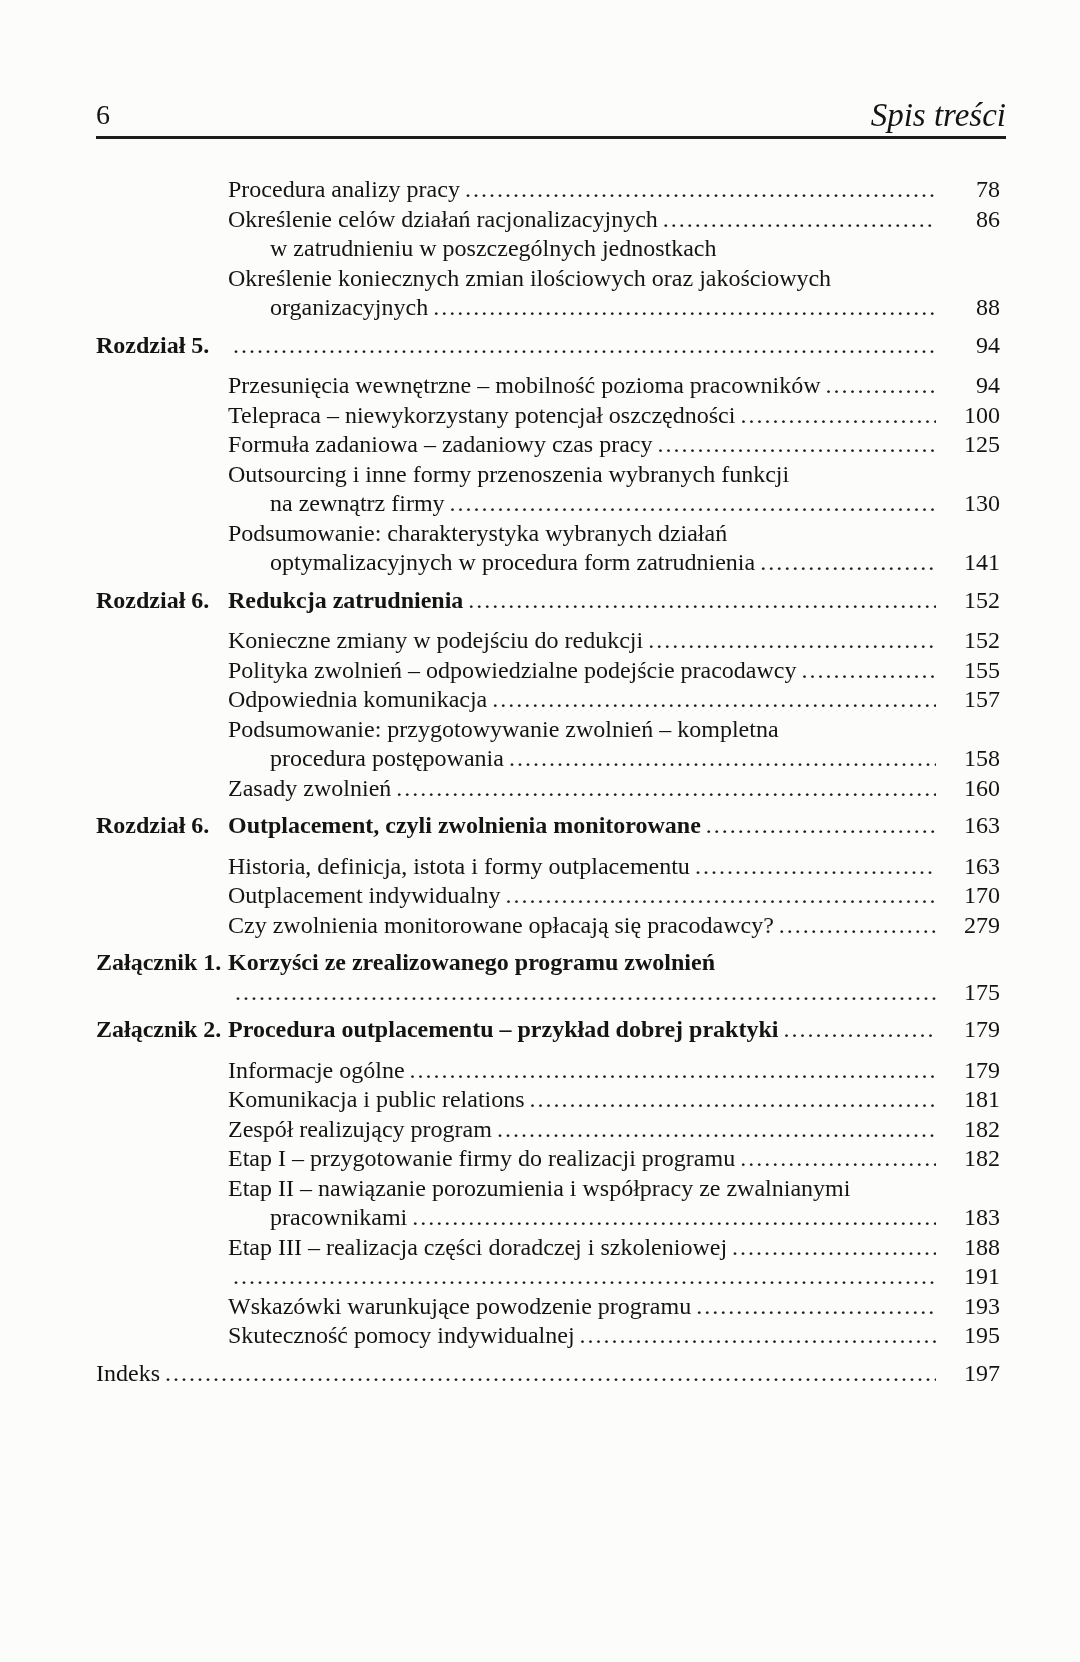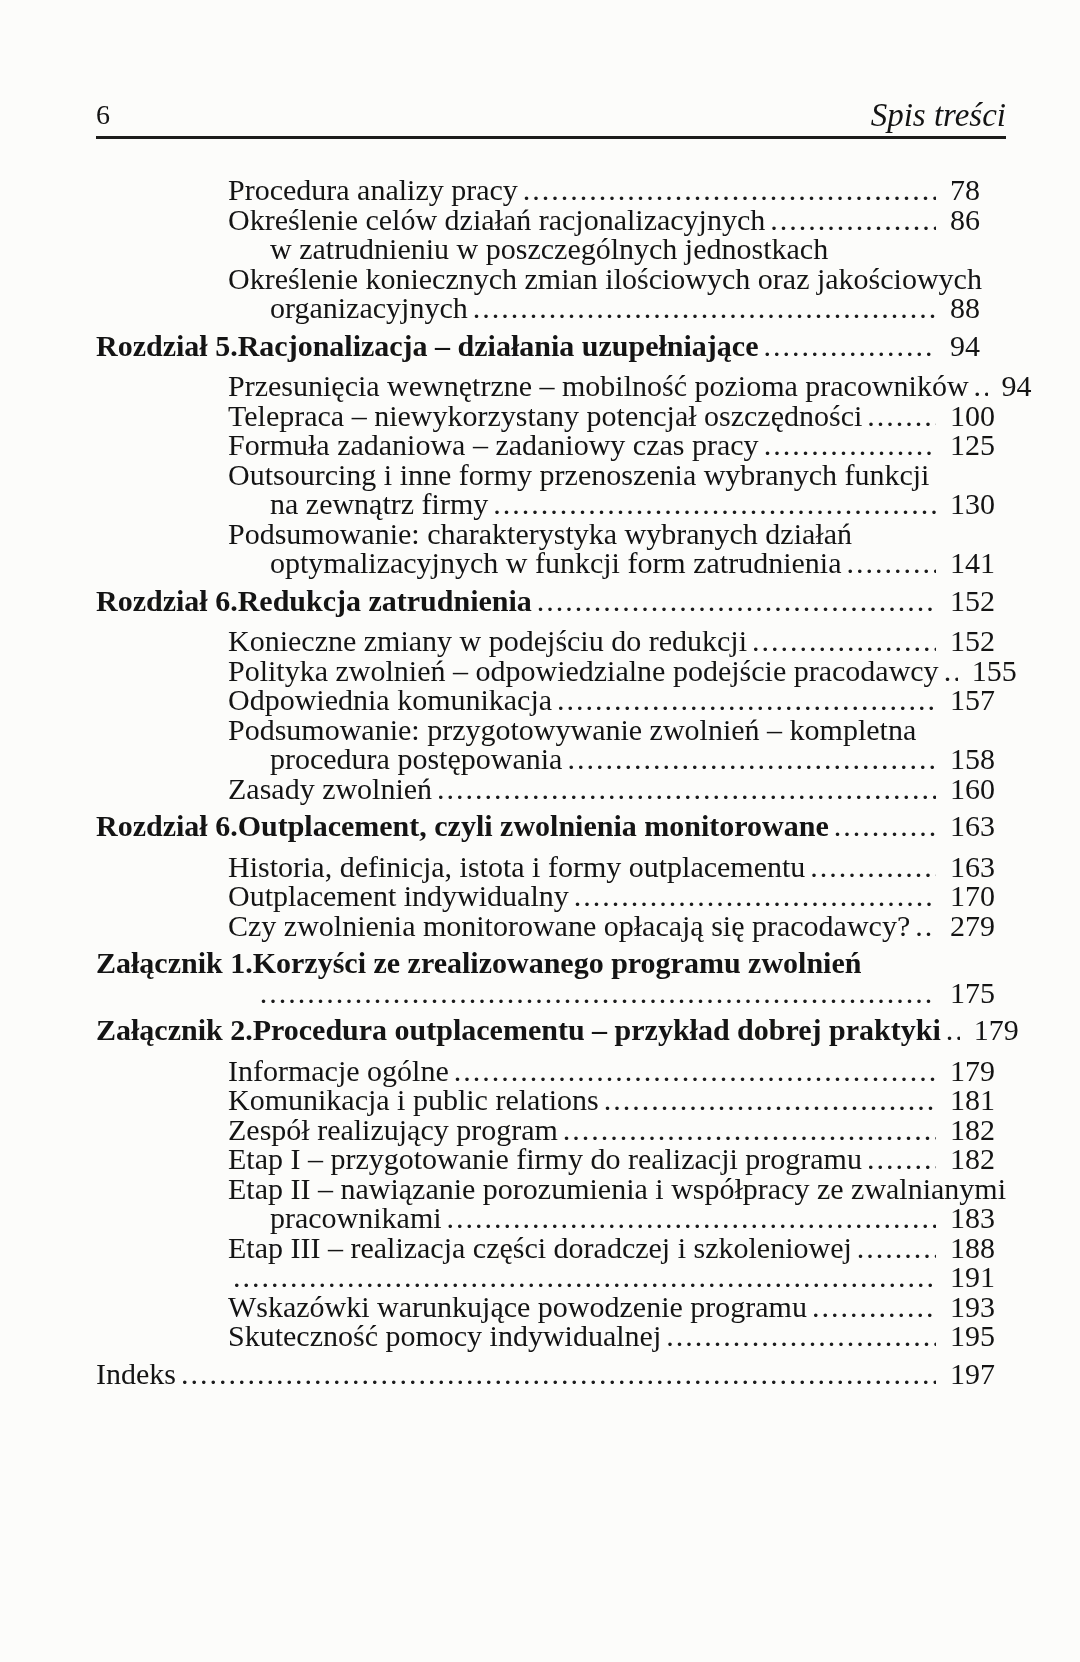--- a/index.html
+++ b/index.html
@@ -39,21 +39,21 @@
   }
   .running-head .head-title {
     font-size: 33px;
     line-height: 30px;
     font-style: italic;
     margin-top: 12px;
   }
   
   .toc {
     margin-top: 36px;
-    font-size: 30px;
+    font-size: 24px;
     line-height: 29.5px;
     padding-right: 6px;
   }
   .row { display: flex; }
   .row.gap { margin-top: 8px; }
   .row.heading { margin-bottom: 11px; }
   .row .label {
     flex: 0 0 132px;
     white-space: nowrap;
     font-weight: bold;
@@ -71,20 +71,21 @@
     overflow: hidden;
     white-space: nowrap;
     letter-spacing: 2px;
     margin-left: 5px;
     margin-right: 14px;
     font-weight: normal;
     color: #1b1b1b;
   }
   .pg {
     flex: 0 0 50px;
+    text-align: right;
     font-weight: normal;
     white-space: nowrap;
   }
 </style>
 </head>
 <body>
 
 <div class="page">
   <div class="content">
 
@@ -127,21 +128,20 @@
               <span class="txt">organizacyjnych</span>
               <span class="dots">............................................................................................................................................</span>
               <span class="pg">88</span>
             </div>
           </div>
   </div>
         <div class="row gap heading bold">
     <span class="label">Rozdział 5.</span>
     <div class="body">
             <div class="line">
-              <span class="txt">Racjonalizacja – działania uzupełniające</span>
               <span class="dots">............................................................................................................................................</span>
               <span class="pg">94</span>
             </div>
           </div>
   </div>
         <div class="row">
     <span class="label"></span>
     <div class="body">
             <div class="line">
               <span class="txt">Przesunięcia wewnętrzne – mobilność pozioma pracowników</span>
@@ -183,21 +183,21 @@
             </div>
           </div>
   </div>
         <div class="row">
     <span class="label"></span>
     <div class="body">
             <div class="line">
               <span class="txt">Podsumowanie: charakterystyka wybranych działań</span>
             </div>
             <div class="line cont">
-              <span class="txt">optymalizacyjnych w funkcji form zatrudnienia</span>
+              <span class="txt">optymalizacyjnych w procedura form zatrudnienia</span>
               <span class="dots">............................................................................................................................................</span>
               <span class="pg">141</span>
             </div>
           </div>
   </div>
         <div class="row gap heading bold">
     <span class="label">Rozdział 6.</span>
     <div class="body">
             <div class="line">
               <span class="txt">Redukcja zatrudnienia</span>

